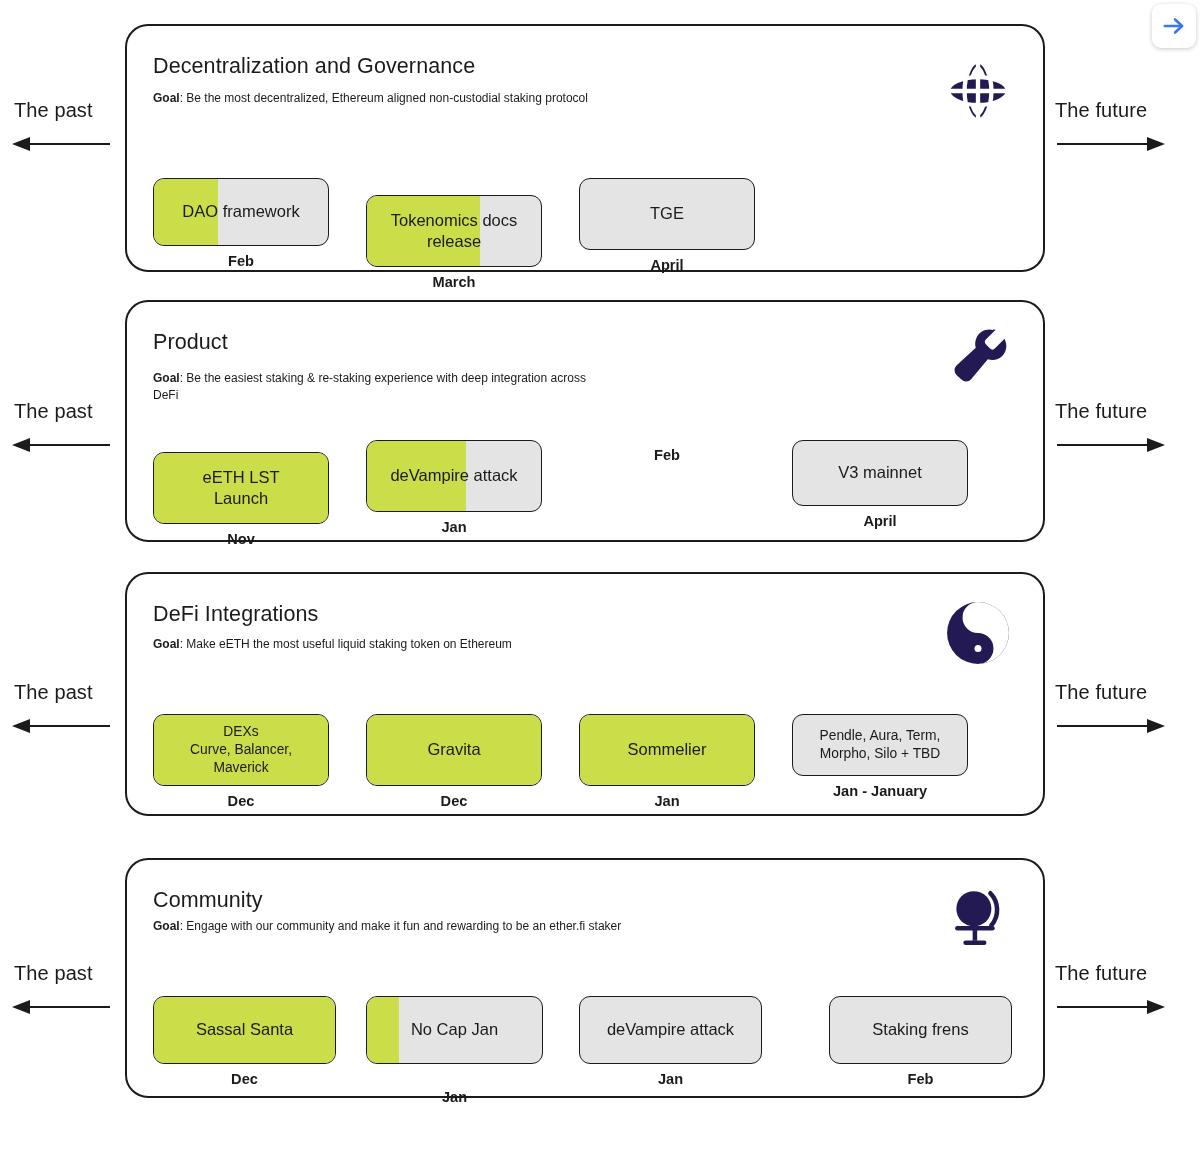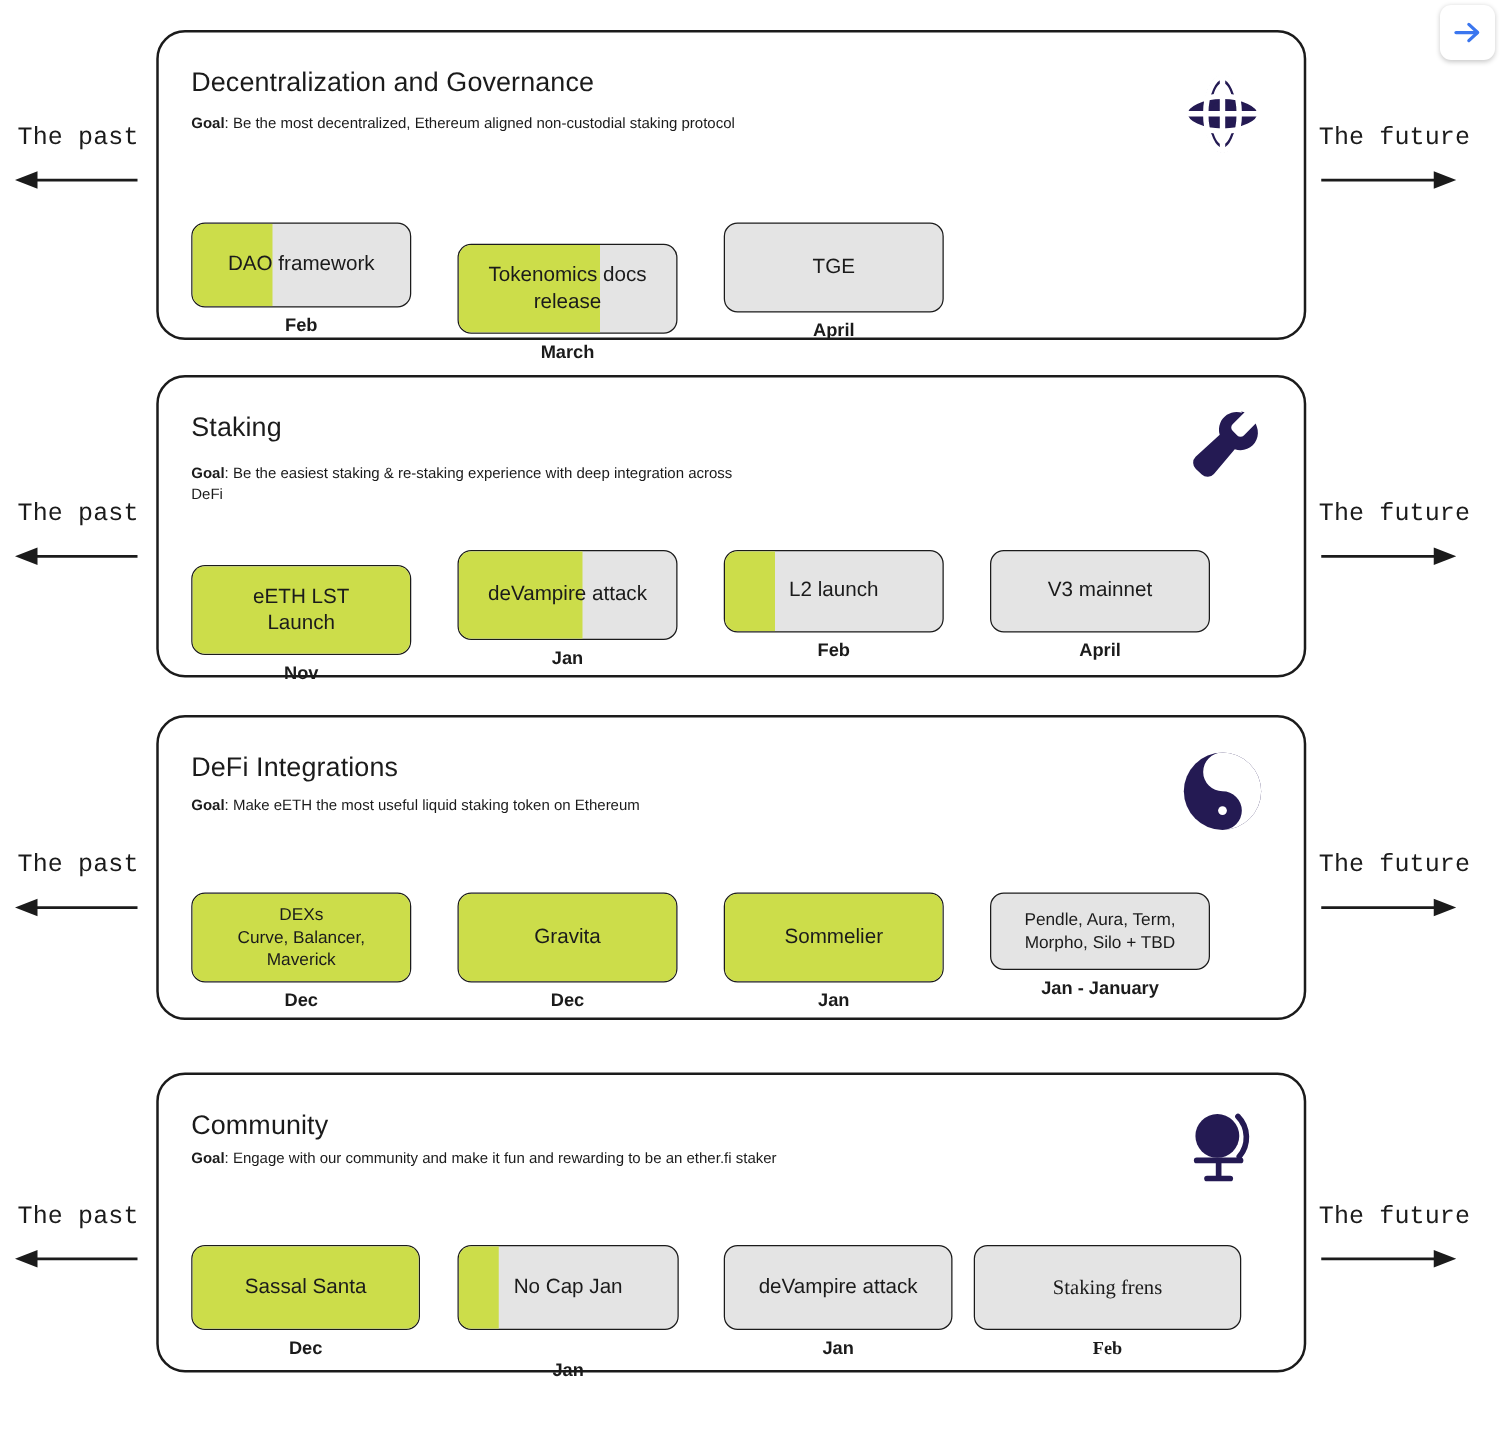--- a/index.html
+++ b/index.html
@@ -40,21 +40,20 @@
     width: 1200px;
     display: flex;
     align-items: flex-start;
   }
 
   .side {
     width: 125px;
     flex: 0 0 125px;
     position: relative;
     height: 100%;
-    font-family: Liberation Mono, monospace;
   }
   .side-label {
     position: absolute;
     font-size: 20px;
     color: #1b1b1b;
     white-space: nowrap;
     letter-spacing: .1px;
   }
   .side-left .side-label { left: 14px; }
   .side-right { width: 155px; flex: 0 0 155px; }
@@ -225,21 +224,21 @@
     <div class="side-label" style="top:100px;">The past</div>
     <span class="side-arrow" style="left:12px; top:135px;">
       <svg width="100" height="20" viewBox="0 0 100 20">
         <line x1="14" y1="10" x2="98" y2="10" stroke="#1b1b1b" stroke-width="2.2"></line>
         <polygon points="0,10 18,3 18,17" fill="#1b1b1b"></polygon>
       </svg>
     </span>
   </div>
 
   <div class="section" style="width:920px; height:242px;">
-    <div class="sec-title" style="left:26px; top:28px;">Staking</div>
+    <div class="sec-title" style="left:26px; top:28px;">Product</div>
     <div class="sec-goal" style="left:26px; top:68px; max-width:440px;"><b>Goal</b><span>: Be the easiest staking &amp; re-staking experience with deep integration across DeFi</span></div>
     <div class="sec-icon" style="right:30px; top:22px;">
       <svg viewBox="0 0 64 64">
         <path fill="#241a53" d="M45.4 6.1c-6.8-2.3-14.2 1-17 7.6-1.3 3.1-1.4 6.4-.5 9.4L9.2 40.2a6.5 6.5 0 0 0 .2 9.4l4.6 4.3a6.5 6.5 0 0 0 9.4-.4l16.2-19.2c3.1 1 6.5 1 9.6-.3 6.7-2.8 10-10.4 7.5-17.2l-.9-2.4-9.2 9.2a3.6 3.6 0 0 1-5.1 0l-3.6-3.6a3.6 3.6 0 0 1 0-5.1l9.3-9.3-2.8-.5z"></path>
       </svg>
     </div>
 
     <div class="cards" style="left:26px; top:138px; width:860px;">
       <div class="card-wrap" style="left:0px; width:176px;">
         <div class="card" style="height:72px;margin-top:12px;">
@@ -250,24 +249,20 @@
         <div class="month">Nov</div>
       </div>
       <div class="card-wrap" style="left:213px; width:176px;">
         <div class="card" style="height:72px;">
           <div class="card-fill" style="width:57%;"></div>
           <div class="card-label">deVampire attack</div>
         </div>
         <div class="month">Jan</div>
       </div>
       <div class="card-wrap" style="left:426px; width:176px;">
-        <div class="card" style="height:66px;">
-          <div class="card-fill" style="width:23%;"></div>
-          <div class="card-label">L2 launch</div>
-        </div>
         <div class="month">Feb</div>
       </div>
       <div class="card-wrap" style="left:639px; width:176px;">
         <div class="card" style="height:66px;">
           <div class="card-fill" style="width:0%;"></div>
           <div class="card-label">V3 mainnet</div>
         </div>
         <div class="month">April</div>
       </div>
     </div>
@@ -395,21 +390,21 @@
         </div>
         <div class="month">Jan</div>
       </div>
       <div class="card-wrap" style="left:426px; width:183px;">
         <div class="card" style="height:68px;">
           <div class="card-fill" style="width:0%;"></div>
           <div class="card-label">deVampire attack</div>
         </div>
         <div class="month">Jan</div>
       </div>
-      <div class="card-wrap" style="left:626px; width:214px;font-family:Liberation Serif, serif;">
+      <div class="card-wrap" style="left:676px; width:183px;">
         <div class="card" style="height:68px;">
           <div class="card-fill" style="width:0%;"></div>
           <div class="card-label">Staking frens</div>
         </div>
         <div class="month">Feb</div>
       </div>
     </div>
   </div>
 
   <div class="side side-right">

